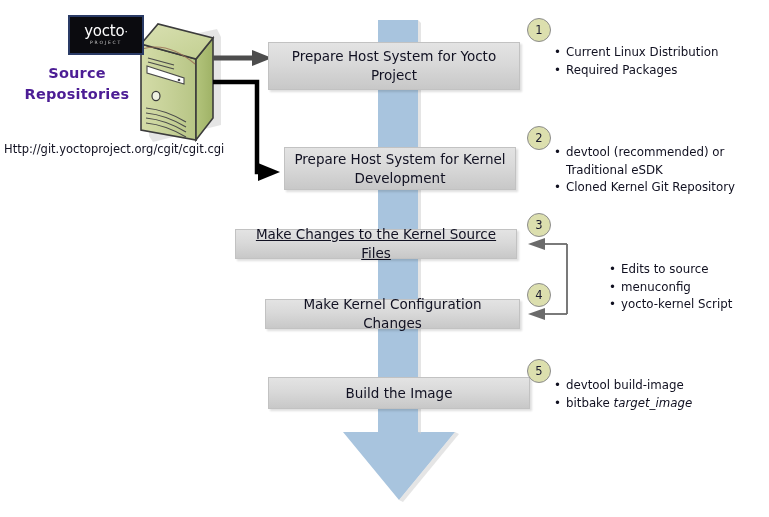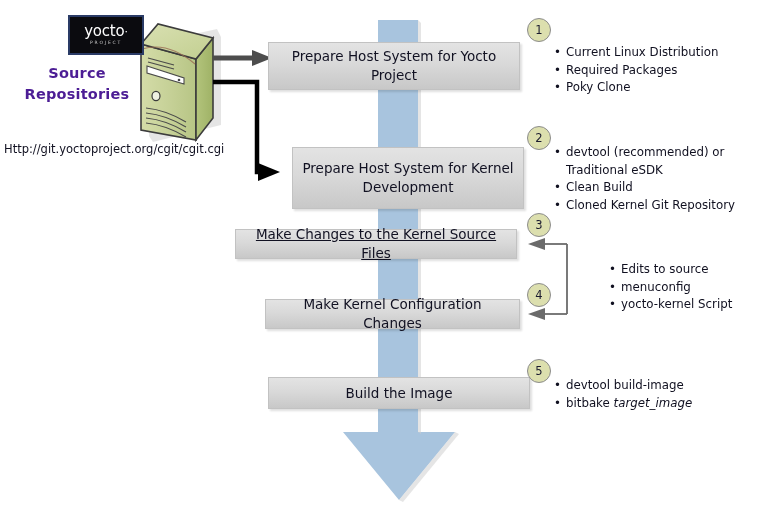--- a/index.html
+++ b/index.html
@@ -232,46 +232,44 @@
   </div>
 
   <div class="src-label">
     <div>Source</div>
     <div>Repositories</div>
   </div>
   <div class="src-url">Http://git.yoctoproject.org/cgit/cgit.cgi</div>
 
   <div class="pbox" style="left:268px; top:42px; width:252px; height:48px;">Prepare Host System for Yocto Project</div>
 
-  <div class="pbox" style="left:292px; top:147px; width:232px; height:62px;">Prepare Host System for Kernel Development</div>
+  <div class="pbox" style="left:284px; top:147px; width:232px; height:43px;">Prepare Host System for Kernel Development</div>
 
   <div class="pbox" style="left:235px; top:229px; width:282px; height:30px;text-decoration:underline;">Make Changes to the Kernel Source Files</div>
 
   <div class="pbox" style="left:265px; top:299px; width:255px; height:30px;">Make Kernel Configuration Changes</div>
 
   <div class="pbox" style="left:268px; top:377px; width:262px; height:32px;">Build the Image</div>
 
   <div class="step-circle" style="left:527px; top:18px;">1</div>
   <div class="step-circle" style="left:527px; top:126px;">2</div>
   <div class="step-circle" style="left:527px; top:213px;">3</div>
   <div class="step-circle" style="left:527px; top:283px;">4</div>
   <div class="step-circle" style="left:527px; top:359px;">5</div>
 
   <div class="bullets" style="left:550px; top:40px;">
     <ul>
       <li>Current Linux Distribution</li>
       <li>Required Packages</li>
-      <li>Poky Clone</li>
     </ul>
   </div>
 
   <div class="bullets" style="left:550px; top:140px;">
     <ul>
       <li class="wrap">devtool (recommended) or Traditional eSDK</li>
-      <li>Clean Build</li>
       <li>Cloned Kernel Git Repository</li>
     </ul>
   </div>
 
   <div class="bullets" style="left:605px; top:257px;">
     <ul>
       <li>Edits to source</li>
       <li>menuconfig</li>
       <li>yocto-kernel Script</li>
     </ul>

